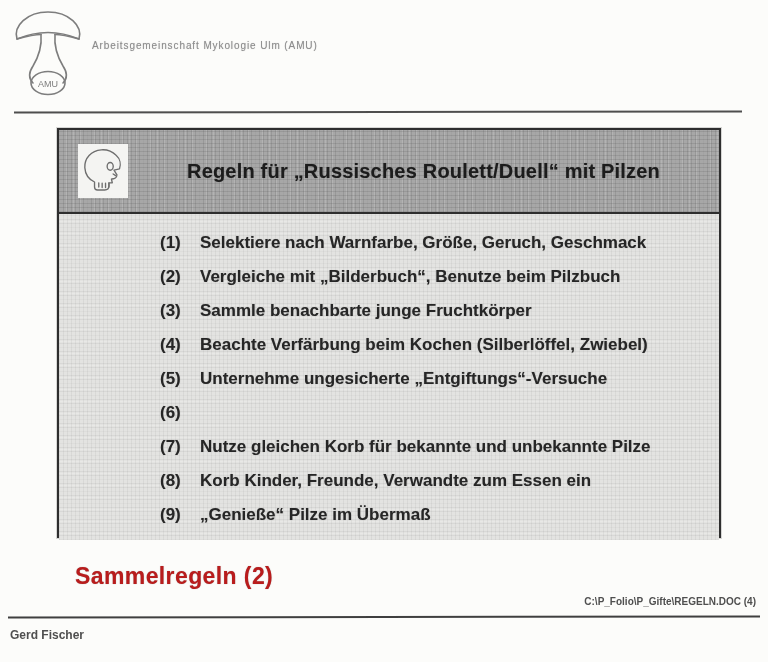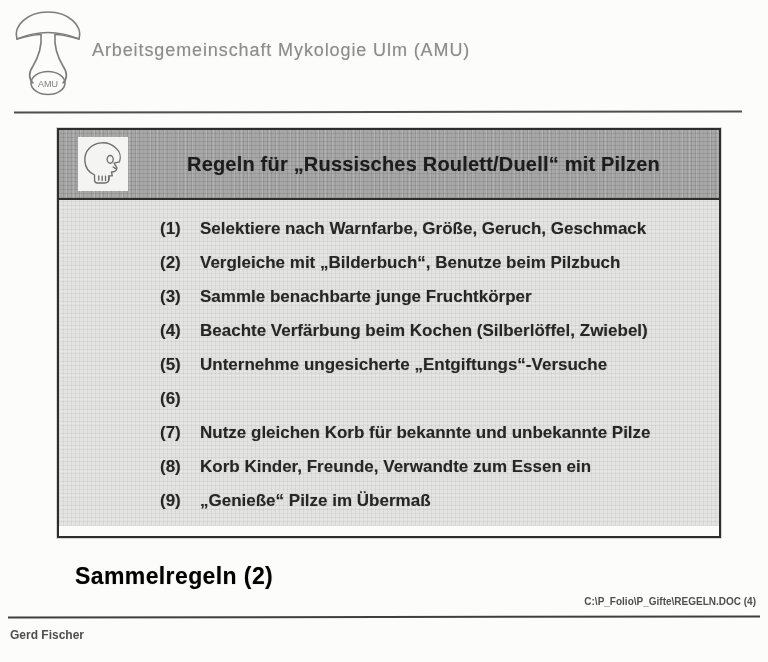--- a/index.html
+++ b/index.html
@@ -10,38 +10,38 @@
     font-family:"Liberation Sans", sans-serif;
     overflow:hidden;
   }
 
   
   .logo {
     position:absolute; left:8px; top:6px; width:80px; height:92px;
   }
   .org-name {
     position:absolute; left:92px; top:40px;
-    font-size:18px; letter-spacing:0.9px;
+    font-size:10px; letter-spacing:0.9px;
     color:#8d8d8d;
     text-shadow:0 0 1px rgba(160,160,160,.6);
   }
   .top-rule {
     position:absolute; left:14px; top:111px; width:728px; height:0;
     border-top:2px solid #4e4e4e;
     transform:rotate(-0.08deg);
   }
 
   
   .slide-box {
     position:absolute; left:57px; top:128px; width:664px; height:410px;
     border:2px solid #2e2e2e;
     box-shadow:0 0 0 1px rgba(0,0,0,.15);
   }
   .slide-titlebar {
-    height:70px;
+    height:84px;
     display:flex; align-items:center;
     border-bottom:2px solid #2e2e2e;
     background-color:#a7a7a7;
     background-image:
       repeating-linear-gradient(90deg, rgba(50,50,50,.13) 0 1px, transparent 1px 4px),
       repeating-linear-gradient(0deg,  rgba(50,50,50,.13) 0 1px, transparent 1px 4px),
       repeating-linear-gradient(90deg, rgba(255,255,255,.14) 0 1px, transparent 1px 7px);
   }
   .skull-box {
     width:50px; height:54px; margin-left:19px;
@@ -70,21 +70,21 @@
     font-size:17px; font-weight:bold; color:#262626;
     text-shadow:0 0 1px rgba(40,40,40,.3);
     white-space:nowrap;
   }
   .rule-num { width:40px; margin-left:101px; flex:0 0 auto; }
   .rule-text { flex:1; }
 
   
   .caption {
     position:absolute; left:75px; top:563px;
-    font-size:23px; font-weight:bold; color:#000000;
+    font-size:23px; font-weight:bold; color:#b91c1c;
     letter-spacing:0.4px;
     text-shadow:0 0 1px rgba(20,20,20,.35);
   }
   .bottom-rule {
     position:absolute; left:8px; top:616px; width:752px; height:0;
     border-top:2px solid #3f3f3f;
     transform:rotate(-0.06deg);
   }
   .footer-author {
     position:absolute; left:10px; top:628px;

